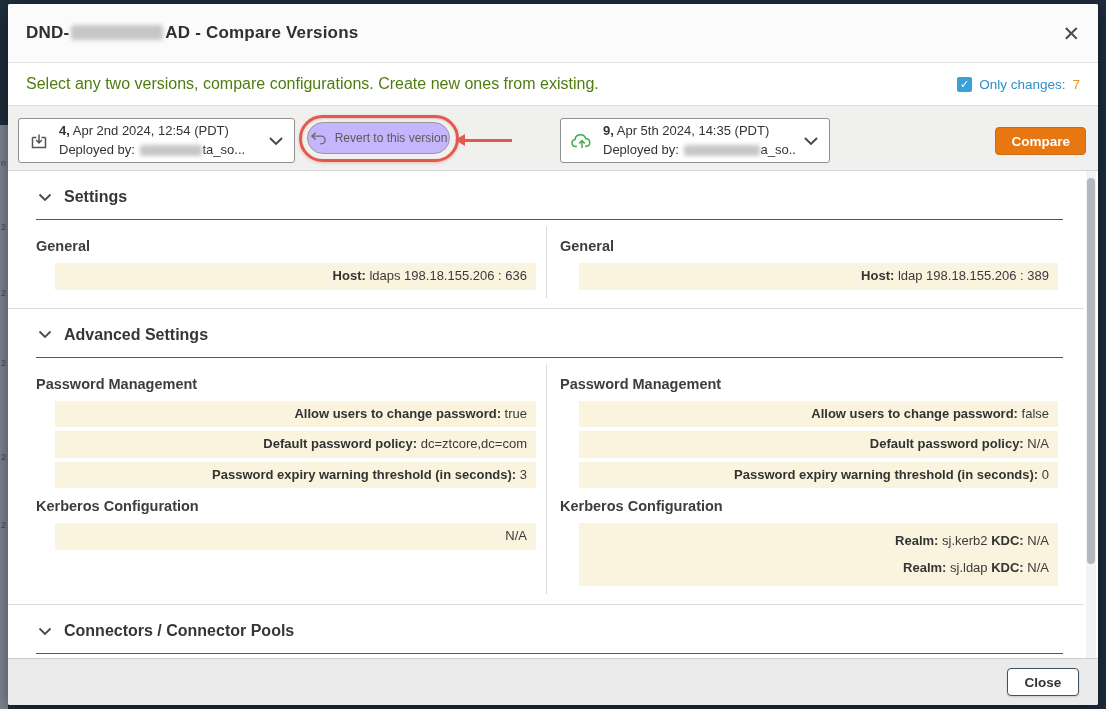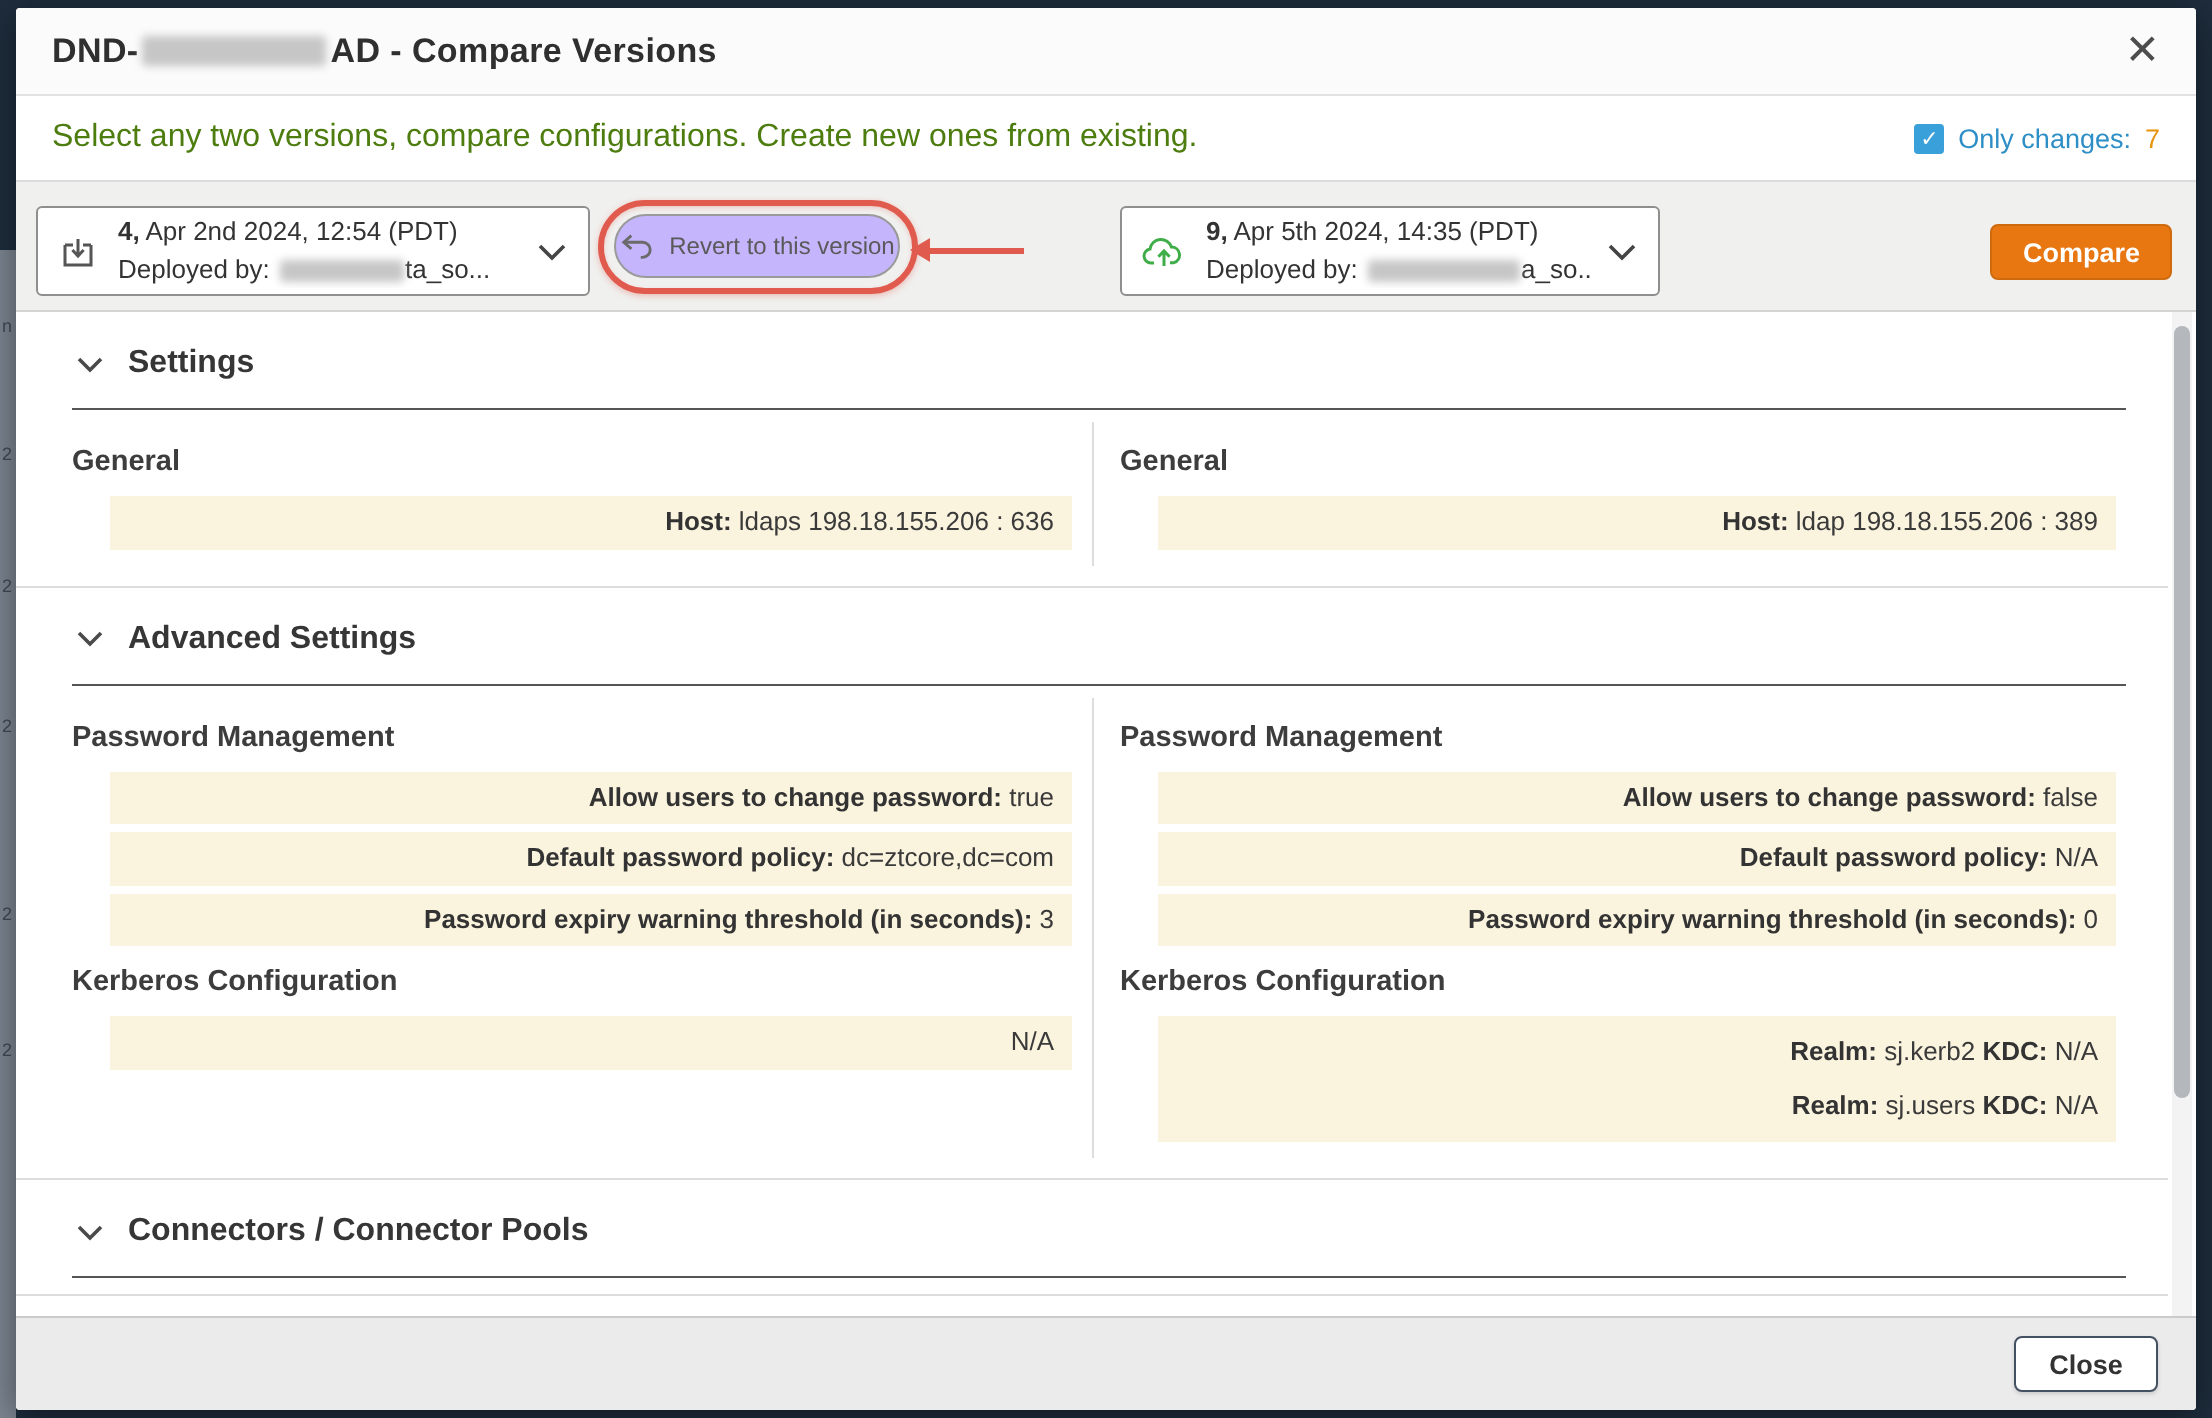--- a/index.html
+++ b/index.html
@@ -7,21 +7,21 @@
   body { font-family:"Liberation Sans","DejaVu Sans",sans-serif; background:#1e2d3d; position:relative; }
 
   
   .left-strip { position:absolute; left:0; top:125px; width:8px; height:584px; background:#7d8692; }
   .strip-mark { position:absolute; left:1px; font-size:9px; color:#313b47; opacity:.8; }
 
   
   .modal { position:absolute; left:8px; top:4px; width:1090px; height:701px; background:#fff;
            box-shadow:0 4px 18px rgba(0,0,0,.45); display:flex; flex-direction:column; border-radius:2px; }
 
-  .modal-header { height:44px; background:#fbfbfb; border-bottom:1px solid #e2e2e2; display:flex;
+  .modal-header { height:59px; background:#fbfbfb; border-bottom:1px solid #e2e2e2; display:flex;
                   align-items:center; padding:0 18px; flex:0 0 auto; border-radius:2px 2px 0 0; }
   .modal-title { font-size:17px; font-weight:bold; color:#2f2f2f; letter-spacing:.2px; }
   .redacted { display:inline-block; background:#c6c6c6; border-radius:2px; filter:blur(2px); vertical-align:middle; }
   .red-title { width:92px; height:15px; margin:0 2px 2px 2px; }
   .red-user { width:62px; height:11px; margin:0 1px; }
   .close-x { margin-left:auto; font-size:21px; color:#4d4d4d; cursor:pointer; line-height:1; font-weight:300; }
 
   .modal-subbar { height:42px; background:#fff; display:flex; align-items:center; padding:0 18px; flex:0 0 auto; }
   .subtitle { font-size:16px; color:#4d7c0f; }
   .only-changes { margin-left:auto; display:flex; align-items:center; gap:7px; font-size:13.5px; color:#2e8fc7; cursor:pointer; }
@@ -207,21 +207,21 @@
             <div class="cmp-row"><span>N/A</span></div>
           </div>
           <div class="col-right">
             <div class="grp-heading">Password Management</div>
             <div class="cmp-row"><b>Allow users to change password:</b><span> false</span></div>
             <div class="cmp-row"><b>Default password policy:</b><span> N/A</span></div>
             <div class="cmp-row"><b>Password expiry warning threshold (in seconds):</b><span> 0</span></div>
             <div class="grp-heading">Kerberos Configuration</div>
             <div class="cmp-block">
               <div class="cmp-row"><b>Realm:</b><span> sj.kerb2 </span><b>KDC:</b><span> N/A</span></div>
-              <div class="cmp-row"><b>Realm:</b><span> sj.users </span><b>KDC:</b><span> N/A</span></div>
+              <div class="cmp-row"><b>Realm:</b><span> sj.ldap </span><b>KDC:</b><span> N/A</span></div>
             </div>
           </div>
         </div>
         <div class="light-rule"></div>
         <div class="section-header">
           <span>
             <svg width="14" height="9" viewBox="0 0 14 9" fill="none" stroke="#4a4a4a" stroke-width="1.8">
               <path d="M1.5 1.5 l5.5 5.5 l5.5 -5.5"></path>
             </svg>
           </span>

